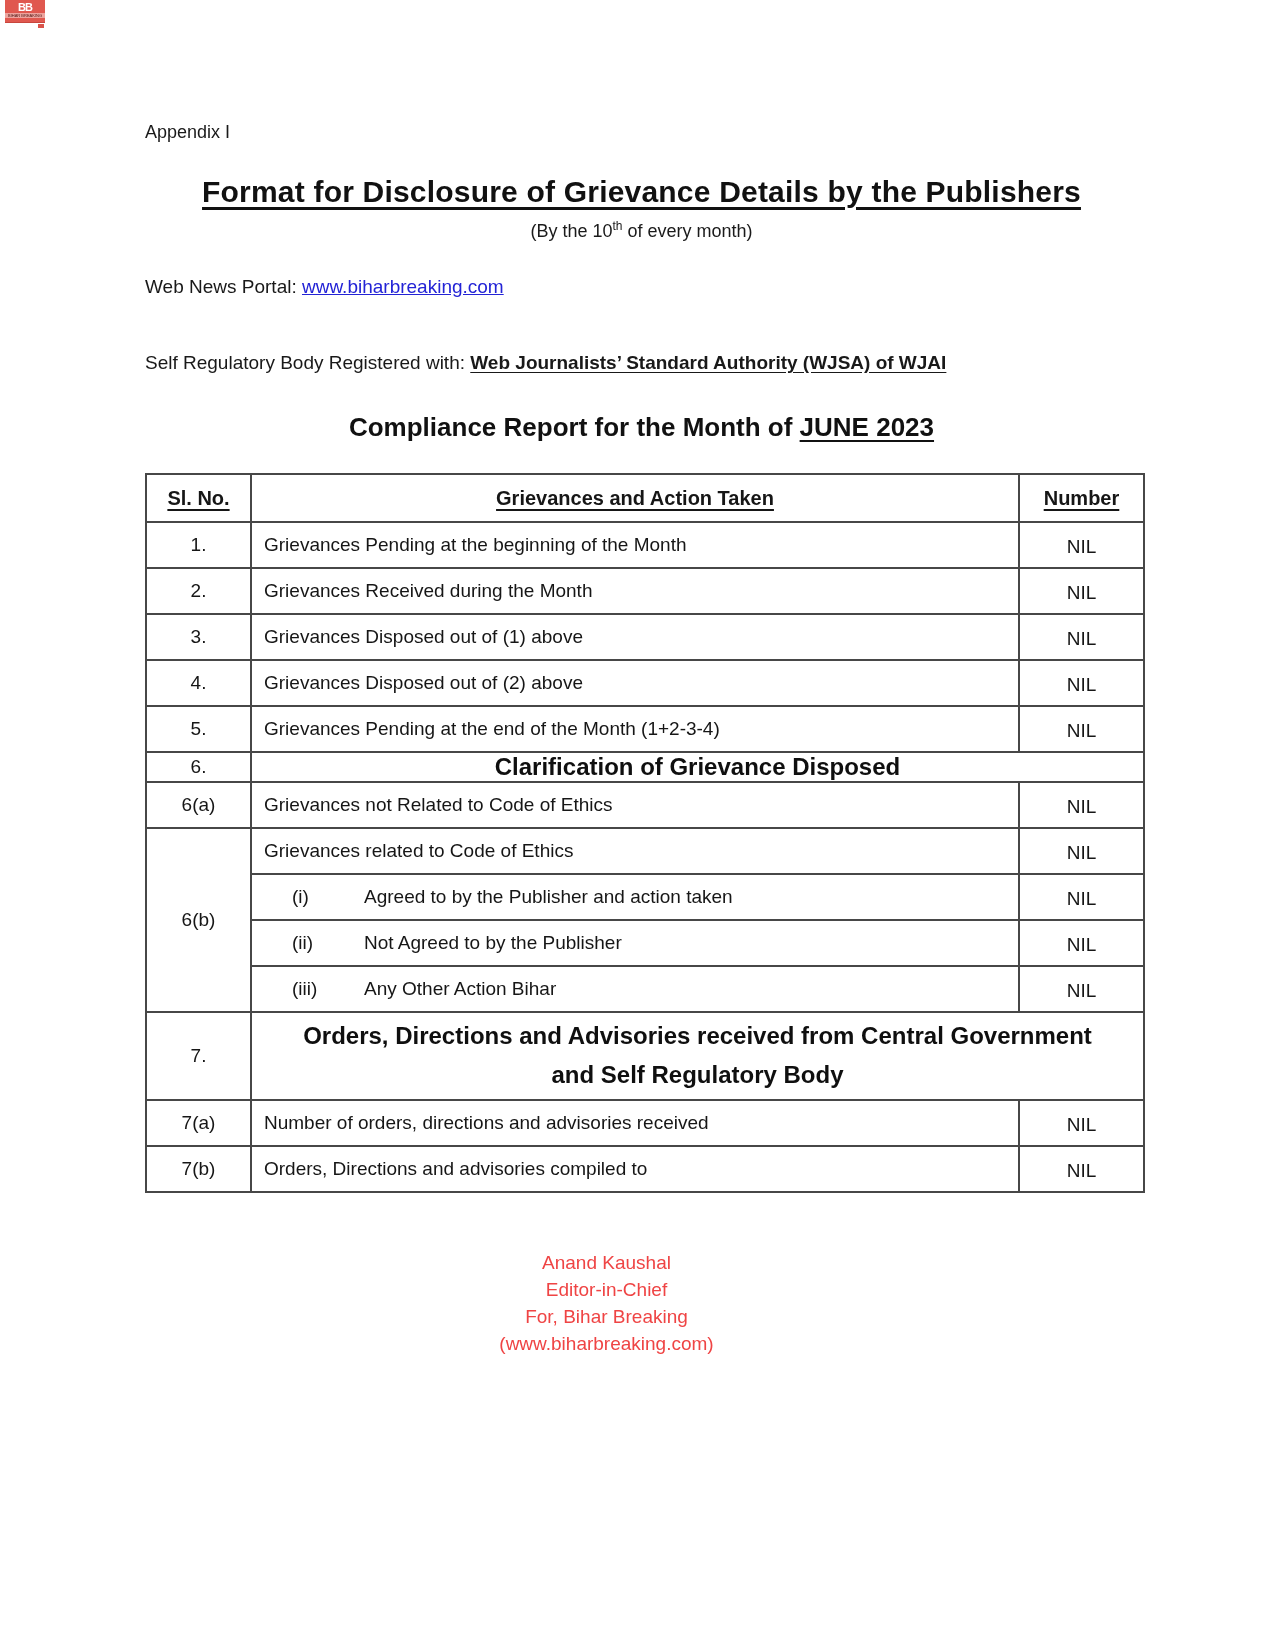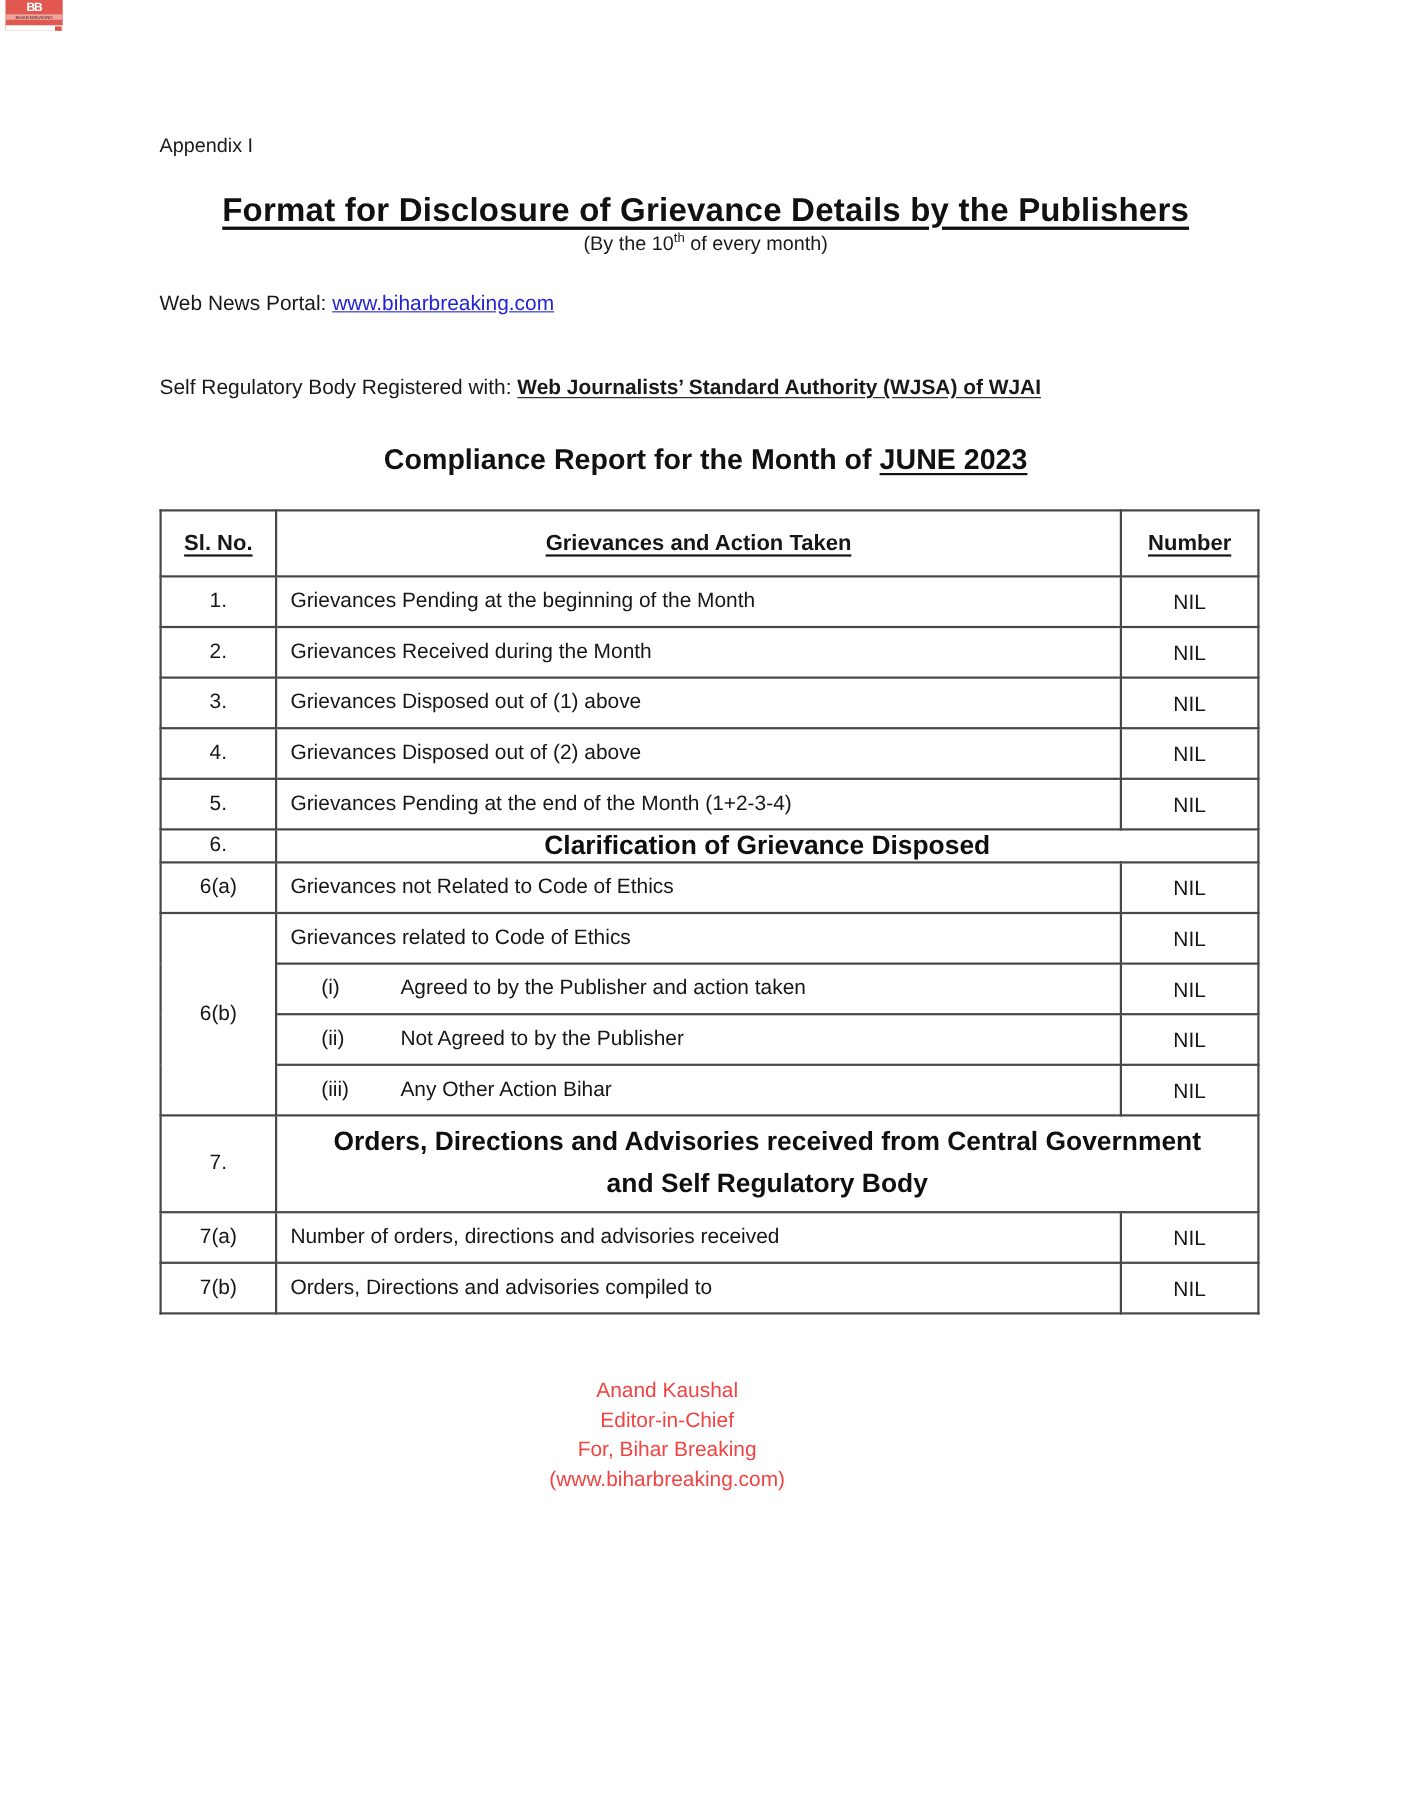--- a/index.html
+++ b/index.html
@@ -9,21 +9,21 @@
   .page {
     position:relative;
     width:1275px; height:1650px;
     background:#ffffff;
     overflow:hidden;
   }
 
   
   .logo {
     position:absolute; left:5px; top:0;
-    width:52px; height:28px;
+    width:40px; height:28px;
     background:#e0584f;
     text-align:center;
   }
   .logo .mono {
     display:block; color:#ffffff; font-weight:bold;
     font-size:11px; line-height:12px; padding-top:1px;
     letter-spacing:-1px;
   }
   .logo .name {
     display:block; font-size:4px; line-height:5px; color:#4d1512;
@@ -45,21 +45,21 @@
   .appendix { font-size:18px; color:#1a1a1a; }
 
   .title {
     margin-top:32px; text-align:center;
     font-size:30px; font-weight:bold; color:#111;
     text-decoration:underline;
     text-underline-offset:5px;
     letter-spacing:0.2px;
   }
   .subtitle {
-    text-align:center; font-size:18px; color:#1a1a1a;
+    margin-top:10px; text-align:center; font-size:18px; color:#1a1a1a;
   }
   .subtitle sup { font-size:12px; }
 
   .portal-line { margin-top:34px; font-size:19px; }
   .portal-line a {
     color:#2323d6; text-decoration:underline; cursor:pointer;
   }
 
   .srb-line { margin-top:54px; font-size:19px; }
   .srb-line .srb-value {
@@ -78,21 +78,21 @@
     width:998px;
   }
   table.compliance col.c1 { width:105px; }
   table.compliance col.c2 { width:768px; }
   table.compliance col.c3 { width:125px; }
   table.compliance td {
     border:2px solid #474747;
     font-size:19px; color:#161616;
     vertical-align:middle;
   }
-  tr.head td { height:60px; text-align:center; }
+  tr.head td { height:48px; text-align:center; }
   tr.head .hd {
     font-weight:bold; font-size:20px;
     text-decoration:underline; text-underline-offset:4px;
   }
   tr.data td { height:46px; }
   td.no { text-align:center; }
   td.desc { padding-left:12px; }
   td.val {
     text-align:center; vertical-align:top;
     padding-top:4px; font-size:17.5px;margin-left:26px;

